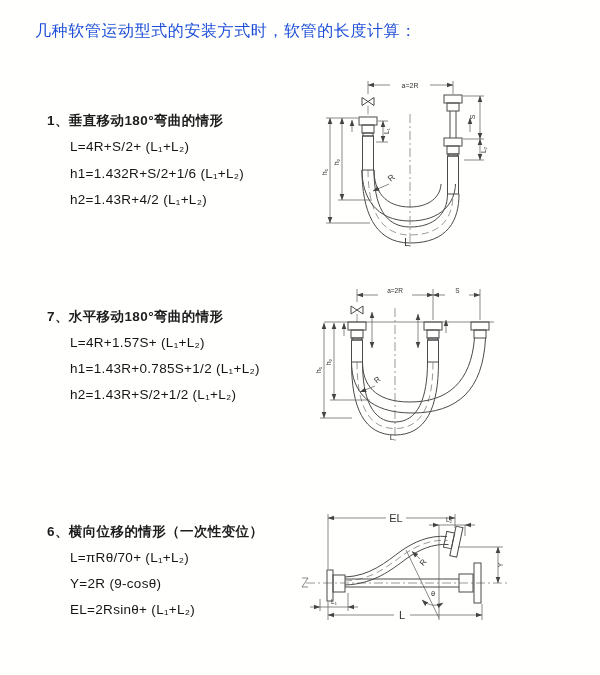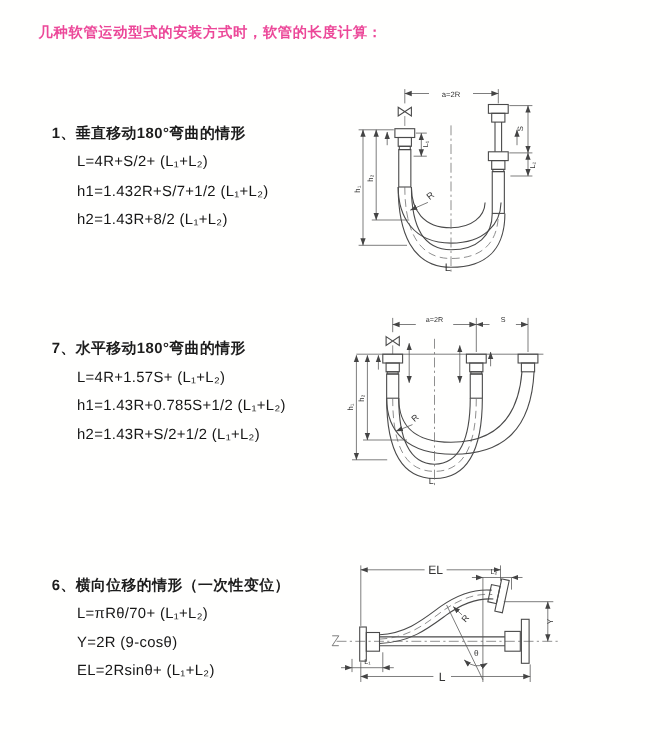--- a/index.html
+++ b/index.html
@@ -1,22 +1,22 @@
 <!DOCTYPE html>
 <html><head>
 <meta charset="utf-8">
 <style>
   html,body{margin:0;padding:0;}
   body{
     width:600px;height:675px;position:relative;background:#fffffe;
     font-family:"Liberation Sans", sans-serif;color:#222;overflow:hidden;
   }
   .title{
-    position:absolute;left:35px;top:21px;font-size:13px;font-weight:bold;
-    letter-spacing:.6px;color:#ec4899;white-space:nowrap;
+    position:absolute;left:35px;top:21px;font-size:16px;font-weight:normal;
+    letter-spacing:.6px;color:#1d4ed8;white-space:nowrap;
   }
   .sec-heading{
     position:absolute;left:47px;font-size:13.5px;font-weight:bold;
     letter-spacing:.4px;color:#1d1d1d;white-space:nowrap;
   }
   .formula{
     position:absolute;left:70px;font-size:13.5px;color:#161616;
     letter-spacing:.3px;white-space:nowrap;
   }
   svg{position:absolute;overflow:visible;}
@@ -28,22 +28,22 @@
   .cl{stroke:#6d6d6d;fill:none;stroke-width:.7;stroke-dasharray:9 3 2 3;}
   .hosecl{stroke:#6d6d6d;fill:none;stroke-width:.7;stroke-dasharray:7 4;}
 </style>
 </head>
 <body>
 
 <div class="title">几种软管运动型式的安装方式时，软管的长度计算：</div>
 
 <div class="sec-heading" style="top:112px">1、垂直移动180°弯曲的情形</div>
 <div class="formula" style="top:139px">L=4R+S/2+ (L₁+L₂)</div>
-<div class="formula" style="top:166px">h1=1.432R+S/7+1/2 (L₁+L₂)</div>
-<div class="formula" style="top:192px">h2=1.43R+8/2 (L₁+L₂)</div>
+<div class="formula" style="top:166px">h1=1.432R+S/2+1/6 (L₁+L₂)</div>
+<div class="formula" style="top:192px">h2=1.43R+4/2 (L₁+L₂)</div>
 
 <div class="sec-heading" style="top:308px">7、水平移动180°弯曲的情形</div>
 <div class="formula" style="top:335px">L=4R+1.57S+ (L₁+L₂)</div>
 <div class="formula" style="top:361px">h1=1.43R+0.785S+1/2 (L₁+L₂)</div>
 <div class="formula" style="top:387px">h2=1.43R+S/2+1/2 (L₁+L₂)</div>
 
 <div class="sec-heading" style="top:523px">6、横向位移的情形（一次性变位）</div>
 <div class="formula" style="top:550px">L=πRθ/70+ (L₁+L₂)</div>
 <div class="formula" style="top:576px">Y=2R (9-cosθ)</div>
 <div class="formula" style="top:602px">EL=2Rsinθ+ (L₁+L₂)</div>

